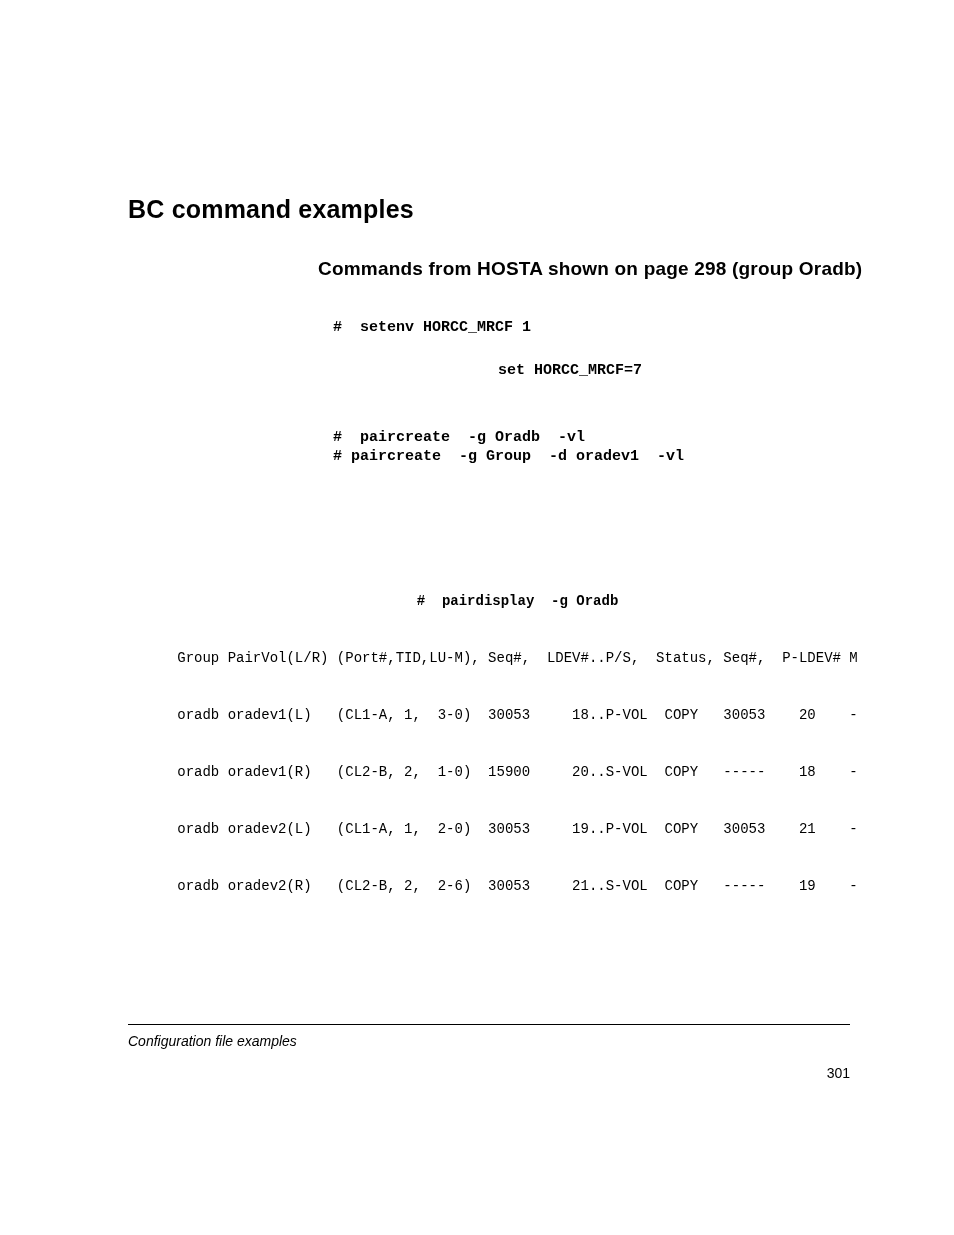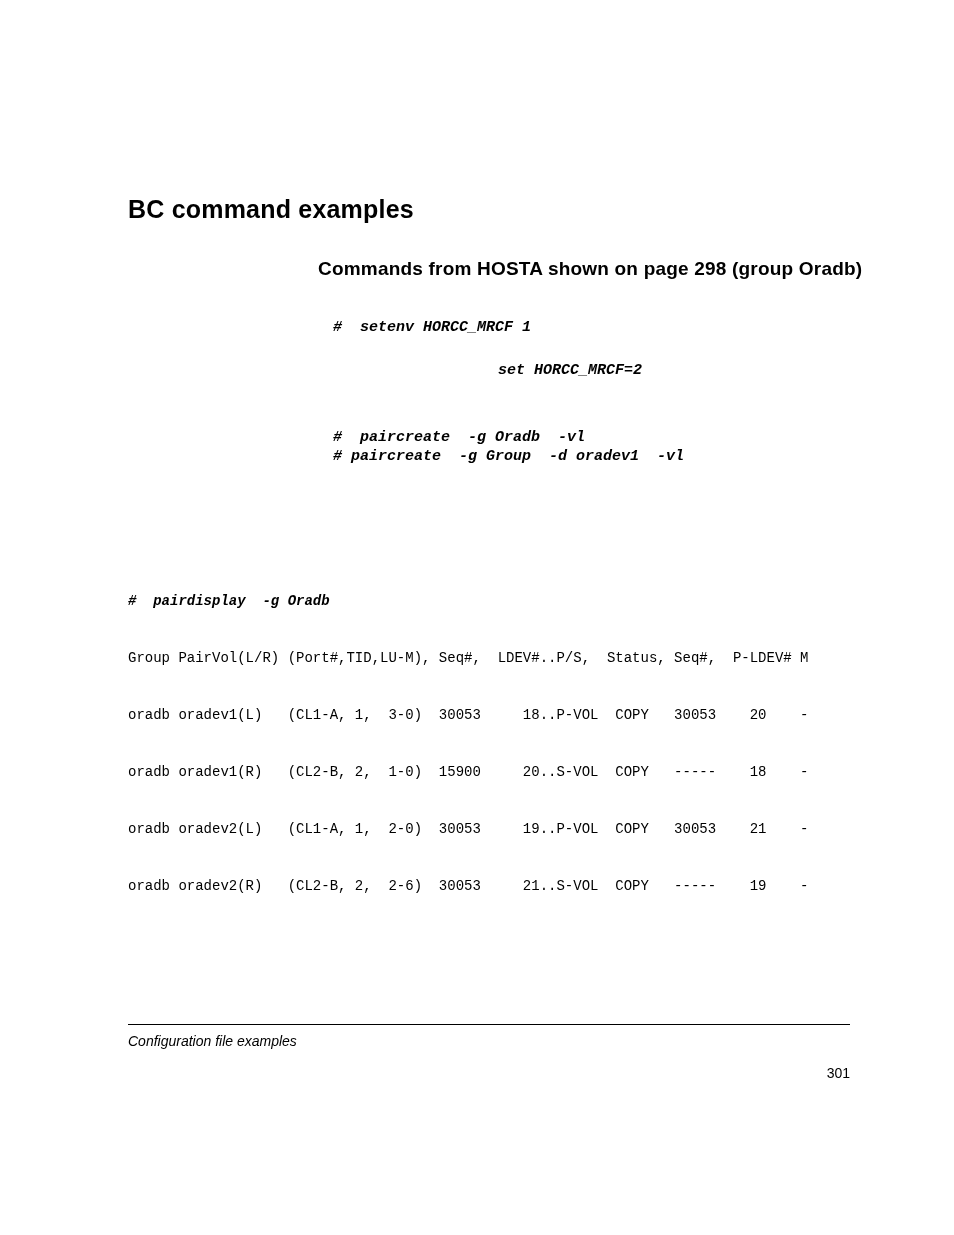--- a/index.html
+++ b/index.html
@@ -29,33 +29,34 @@
     font-weight: 700;
     margin: 0 0 38px 190px;
     letter-spacing: 0.2px;
   }
   .mono {
     font-family: "Courier New", Courier, monospace;
     font-size: 15px;
     line-height: 19px;
     white-space: pre;
   }
-  .b { font-weight: 700; font-style: italic; }
+  .b { font-weight: 700; }
   .indent1 { margin-left: 205px; }
   .indent-set { margin-left: 370px; }
   .block { margin-bottom: 24px; }
   .big-gap { }
   .big-gap2 { margin-bottom: 88px; }
   .table-block {
     margin-top: 4px;
     margin-left: 0px;
     font-family: "Courier New", Courier, monospace;
     font-size: 14px;
     line-height: 19px;
     white-space: pre;
+    text-align: center;
   }
   .footer {
     position: absolute;
     left: 128px;
     right: 104px;
     bottom: 154px;
     border-top: 1.5px solid #000;
     padding-top: 8px;
     font-style: italic;
     font-size: 14px;
@@ -71,21 +72,21 @@
 </head>
 <body>
 
 <div class="page">
 
   <h1 class="h1">BC command examples</h1>
 
   <h2 class="h2">Commands from HOSTA shown on page 298 (group Oradb)</h2>
 
   <div class="mono b indent1 block">#  setenv HORCC_MRCF 1</div>
-  <div class="mono b indent-set" style="margin-bottom:48px;">set HORCC_MRCF=2</div>
+  <div class="mono b indent-set" style="margin-bottom:48px;">set HORCC_MRCF=7</div>
 
   <div class="mono b indent1 big-gap">#  paircreate  -g Oradb  -vl</div>
 
   <div class="mono b indent1 big-gap2"># paircreate  -g Group  -d oradev1  -vl</div>
 
   <div class="table-block">
     <div class="b">#  pairdisplay  -g Oradb</div>
     <div>Group PairVol(L/R) (Port#,TID,LU-M), Seq#,  LDEV#..P/S,  Status, Seq#,  P-LDEV# M</div>
     <div>oradb oradev1(L)   (CL1-A, 1,  3-0)  30053     18..P-VOL  COPY   30053    20    -</div>
     <div>oradb oradev1(R)   (CL2-B, 2,  1-0)  15900     20..S-VOL  COPY   -----    18    -</div>

